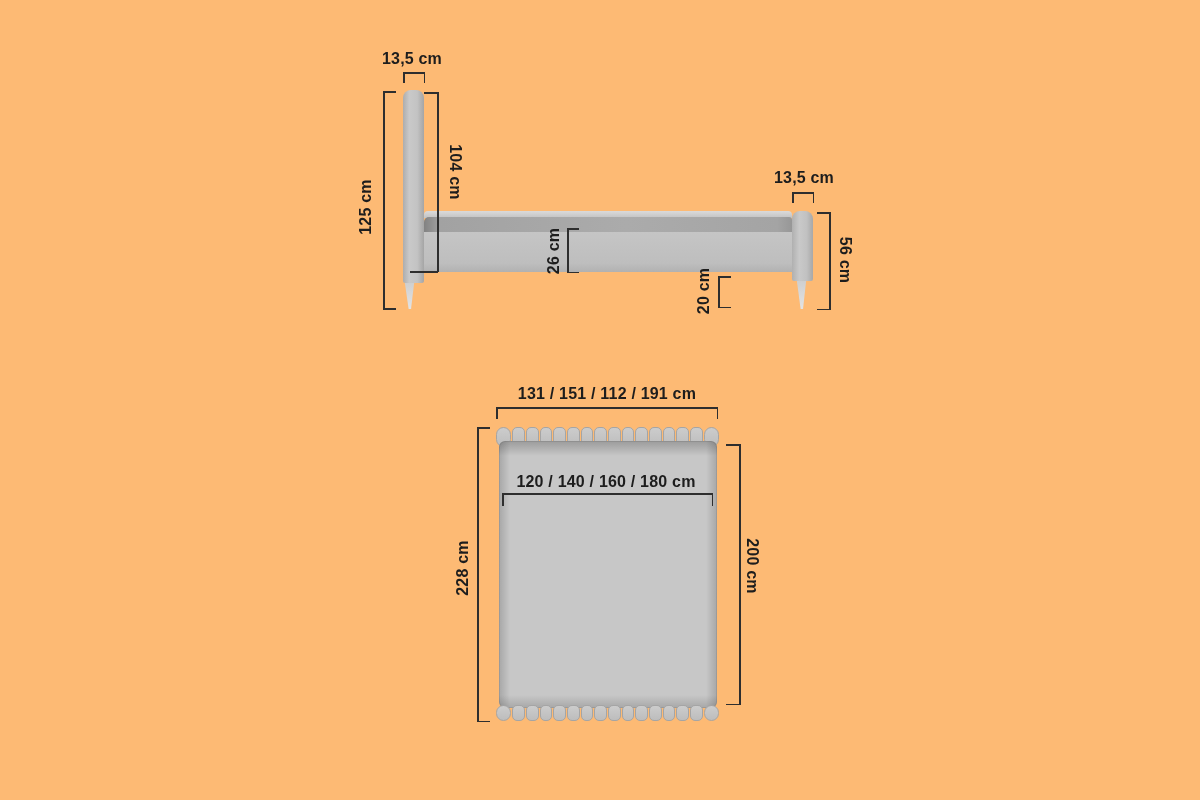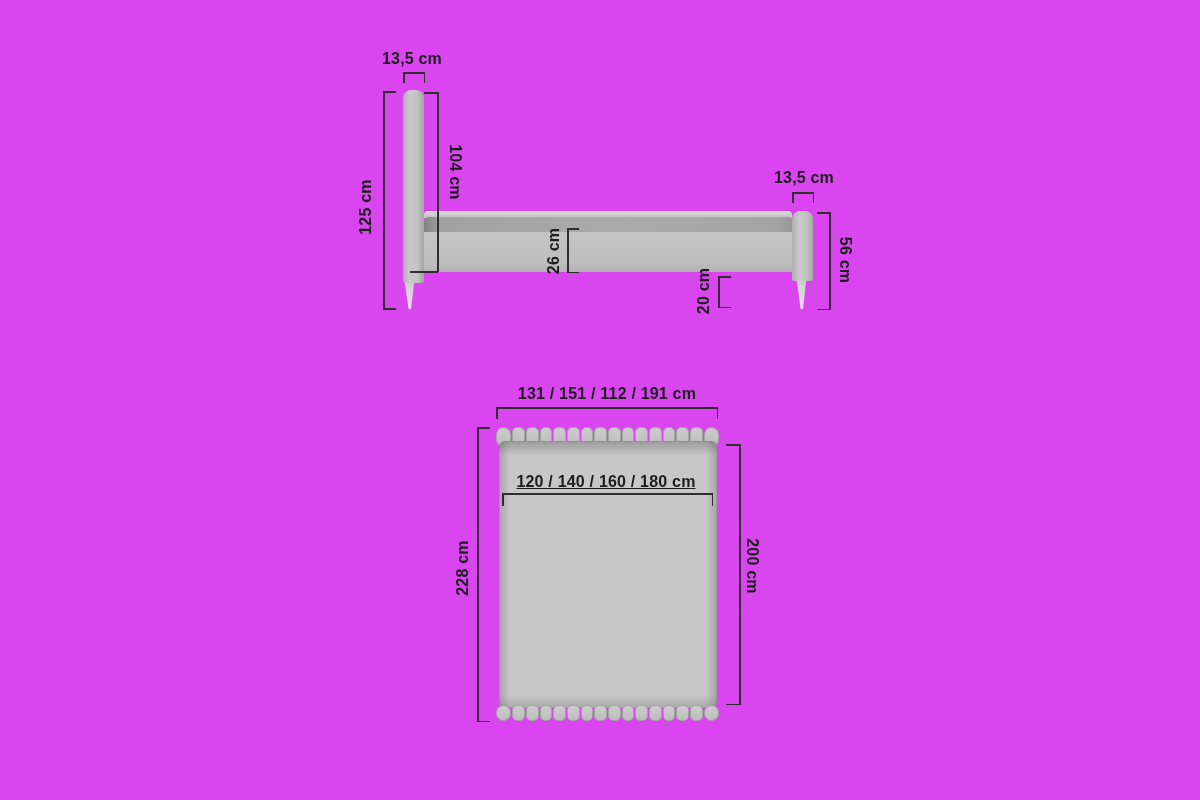--- a/index.html
+++ b/index.html
@@ -1,16 +1,16 @@
 <!DOCTYPE html>
 <html><head>
 <meta charset="utf-8">
 <style>
   html,body{margin:0;padding:0;background:#fff;}
-  .canvas{position:relative;width:1200px;height:800px;background:#d946ef;overflow:hidden;
+  .canvas{position:relative;width:1200px;height:800px;background:#fdba74;overflow:hidden;
           font-family:"Liberation Sans",sans-serif;}
   
   .dim{position:absolute;background:#2e2e2e;}
   .dim.h{height:1.5px;}
   .dim.v{width:1.5px;}
   
   .lbl{position:absolute;font-weight:700;font-size:16px;color:#1d1d1d;white-space:nowrap;
        transform:translate(-50%,-50%);letter-spacing:.2px;}
   .lbl.rccw{transform:translate(-50%,-50%) rotate(-90deg);}
   .lbl.rcw{transform:translate(-50%,-50%) rotate(90deg);}
@@ -118,21 +118,21 @@
         <i></i>
         <i></i>
         <i></i>
         <i></i>
         <i></i>
         <i></i>
       </div>
 
     <div class="bed-top" style="left:499px;top:441px;width:218px;height:267px;"></div>
 
-    <div class="lbl" style="left:606px;top:482px;text-decoration:underline;">120 / 140 / 160 / 180 cm</div>
+    <div class="lbl" style="left:606px;top:482px;">120 / 140 / 160 / 180 cm</div>
     <div class="dim h" style="left:502px;top:493px;width:211px;"></div>
     <div class="dim v" style="left:502px;top:493px;height:13px;"></div>
     <div class="dim v" style="left:711.5px;top:493px;height:13px;"></div>
 
     <div class="seg-row" style="left:496px;top:705px;width:223px;height:16px;">
         <i></i>
         <i></i>
         <i></i>
         <i></i>
         <i></i>

